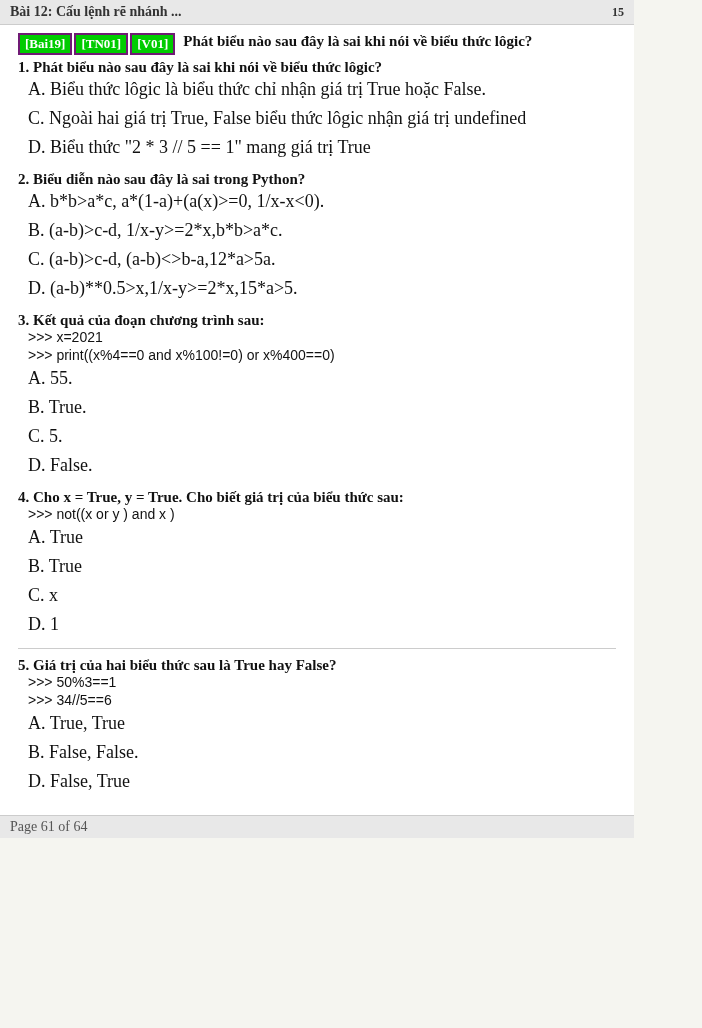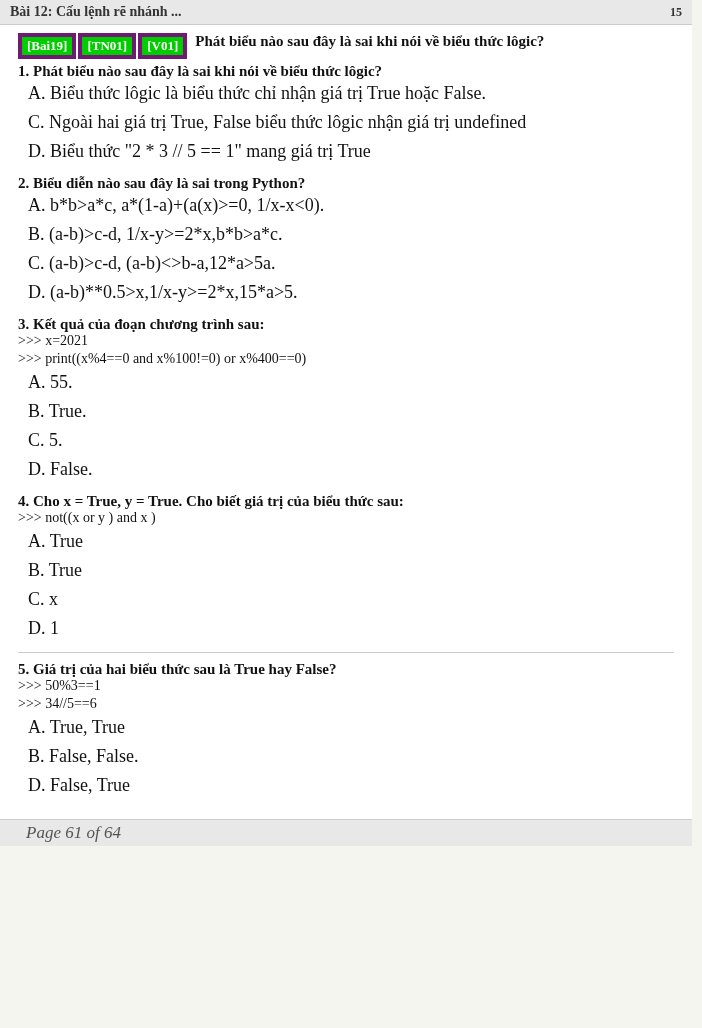--- a/index.html
+++ b/index.html
@@ -6,21 +6,21 @@
     body {
       width: 702px;
       min-height: 1028px;
       background: #f5f5f0;
       font-family: 'Times New Roman', Times, serif;
       font-size: 15px;
       color: #111;
       overflow-x: hidden;
     }
     .page {
-      width: 692px;
+      width: 634px;
       background: #fff;
       padding: 0;
       position: relative;
     }
     .top-bar {
       background: #e8e8e8;
       padding: 4px 10px;
       font-size: 14px;
       font-weight: bold;
       color: #222;
@@ -46,21 +46,21 @@
       margin-bottom: 4px;
       flex-wrap: wrap;
     }
     .tag {
       background: #00cc00;
       color: #fff;
       font-weight: bold;
       font-size: 13px;
       padding: 1px 5px;
       margin-right: 2px;
-      border: 4px solid #701a75;
+      border: 2px solid #701a75;
     }
     .question-block {
       margin-bottom: 10px;
     }
     .q-number {
       font-weight: bold;
       font-size: 15px;
     }
     .q-text {
       font-size: 15px;
@@ -70,39 +70,39 @@
     .option {
       margin-left: 10px;
       font-size: 18px;
       margin-bottom: 2px;
       line-height: 1.5;
     }
     .option-label {
       font-weight: normal;
     }
     .code-line {
-      font-family: Liberation Serif, serif;
-      font-size: 14px;
+      font-family: Liberation Sans, sans-serif;
+      font-size: 14px;
+      margin-left: 10px;
       margin-bottom: 2px;
       color: #111;
     }
     .divider {
       border: none;
       border-top: 1px solid #ccc;
       margin: 8px 0;
     }
     .bottom-bar {
       background: #e8e8e8;
-      padding: 3px 26px;
-      font-size: 17px;
+      padding: 3px 10px;
+      font-size: 14px;
       color: #555;
       border-top: 1px solid #ccc;
       position: sticky;
       bottom: 0;
-      font-style: italic;
     }
   </style>
 </head>
 <body>
 
 <div class="page">
 
   <div class="top-bar">
     <span class="top-bar-label">Bài 12: Cấu lệnh rẽ nhánh ...</span>
     <span class="top-bar-number">15</span>

